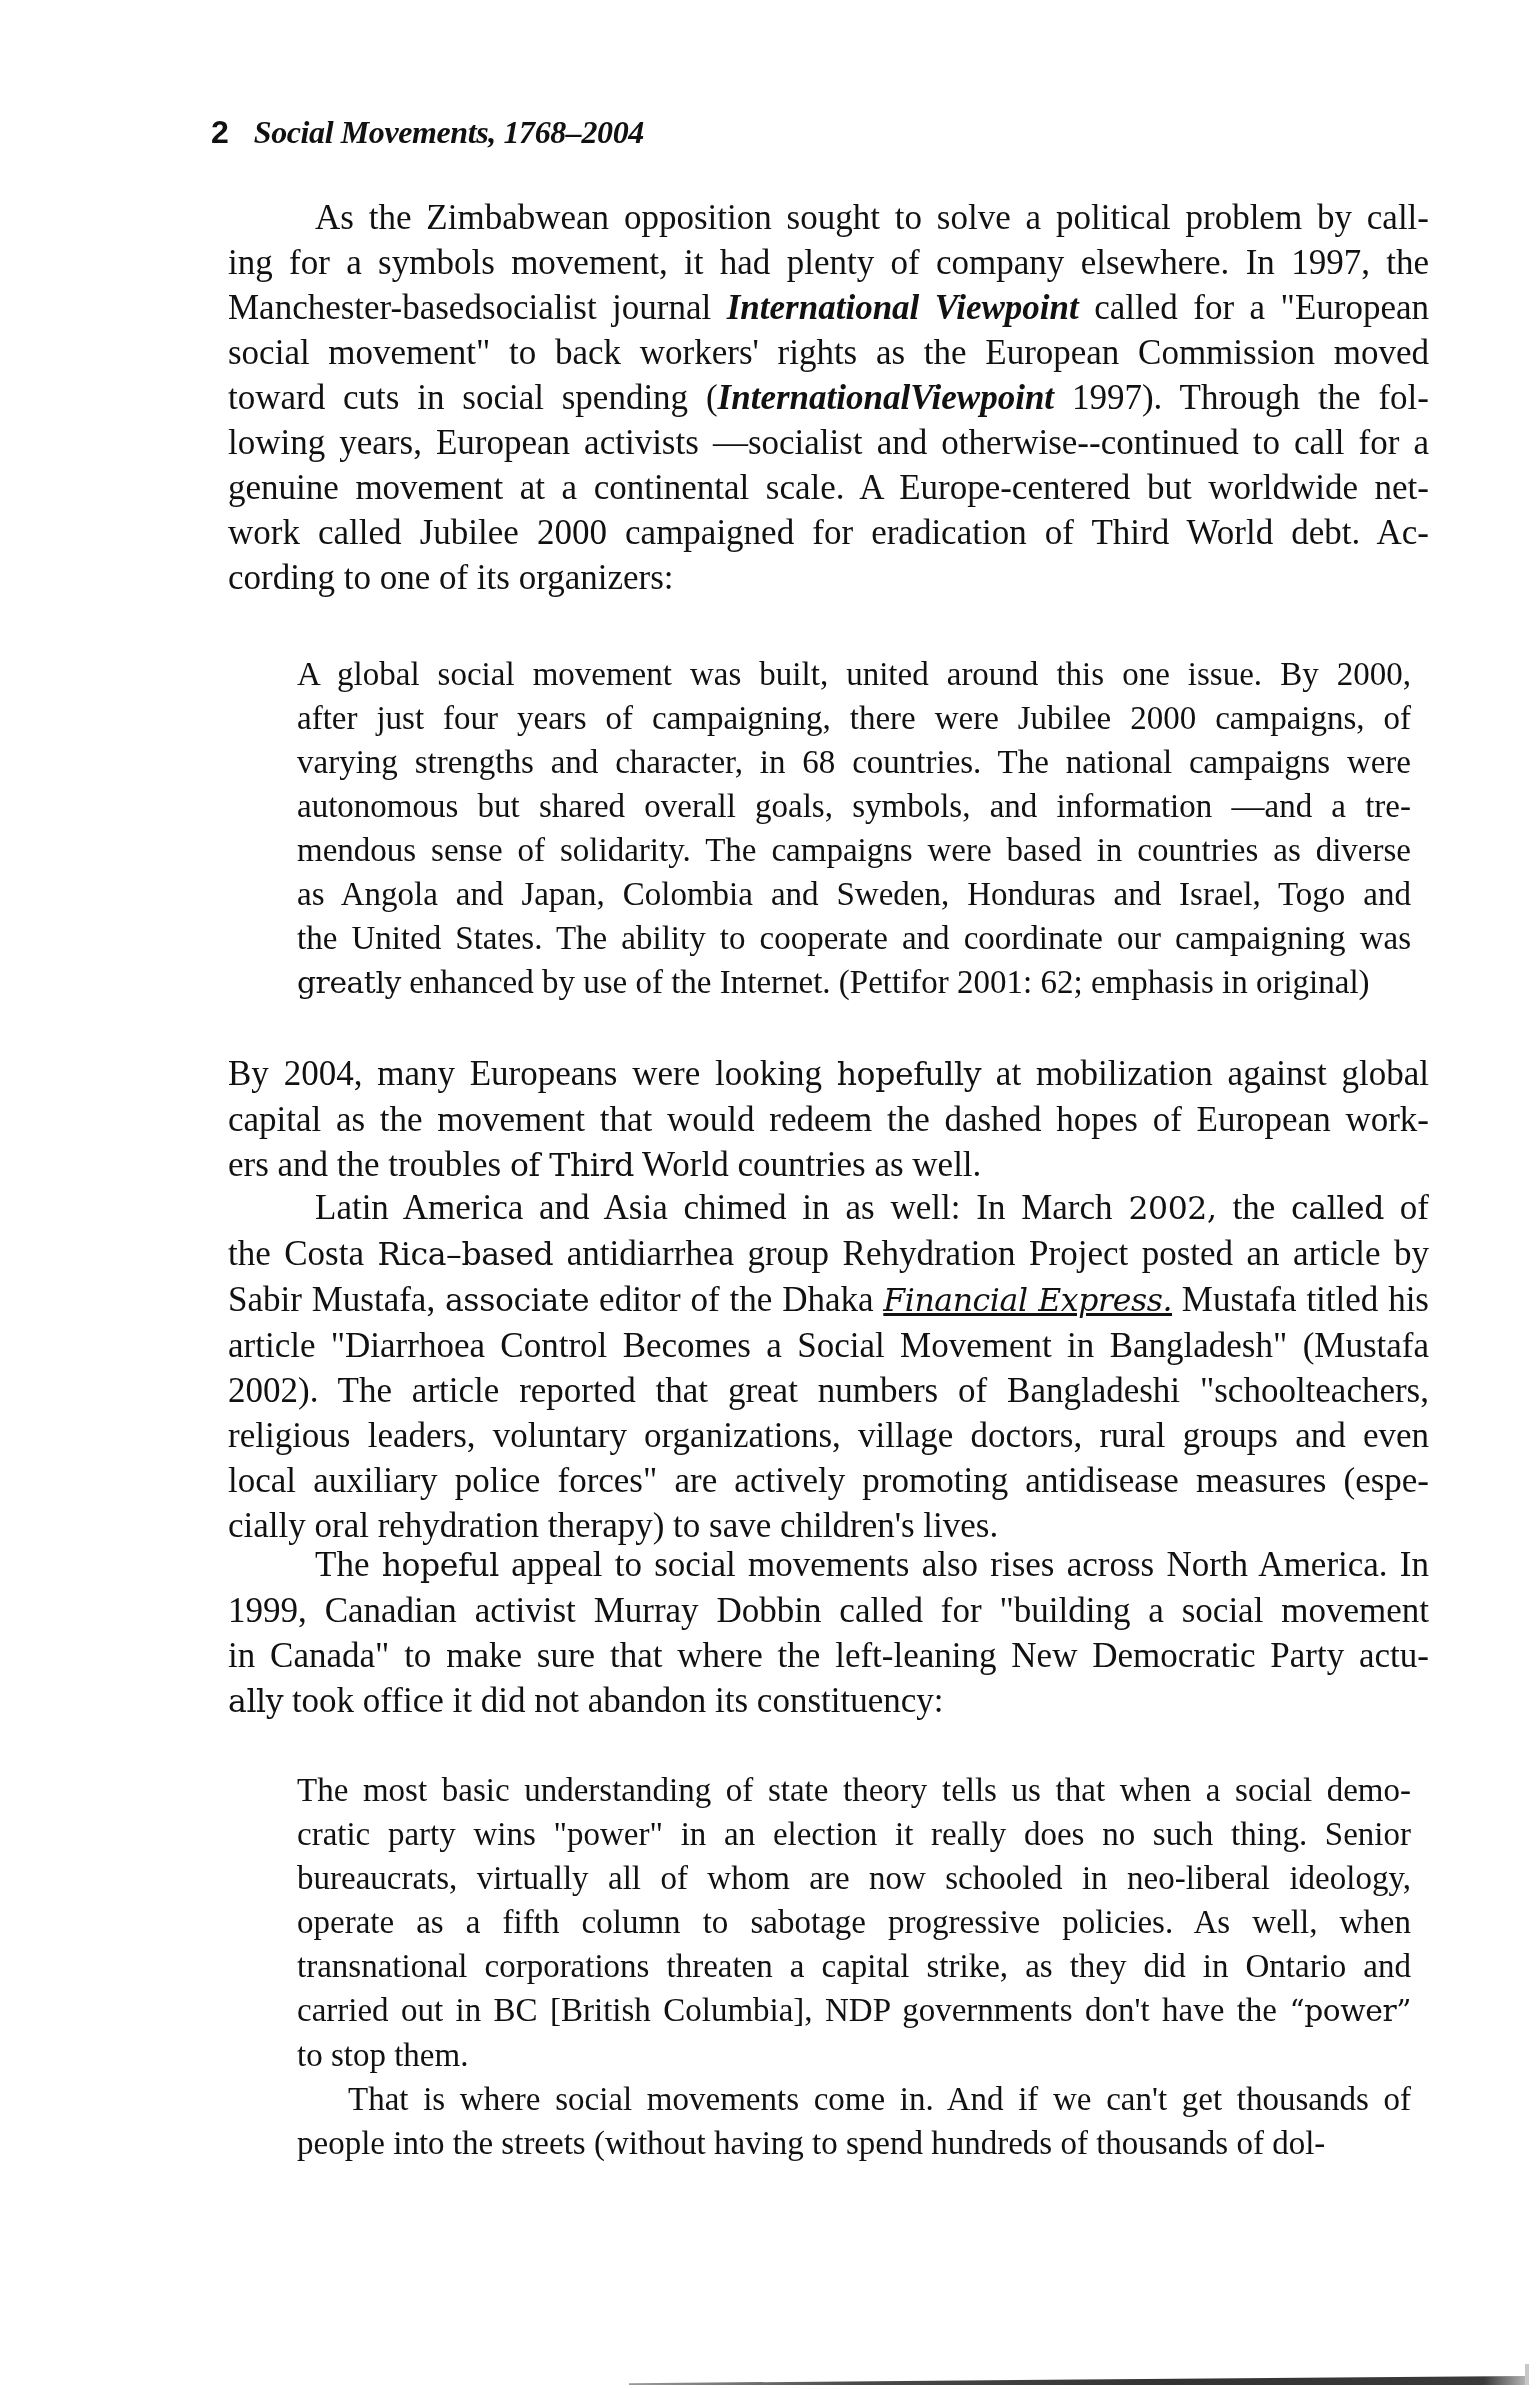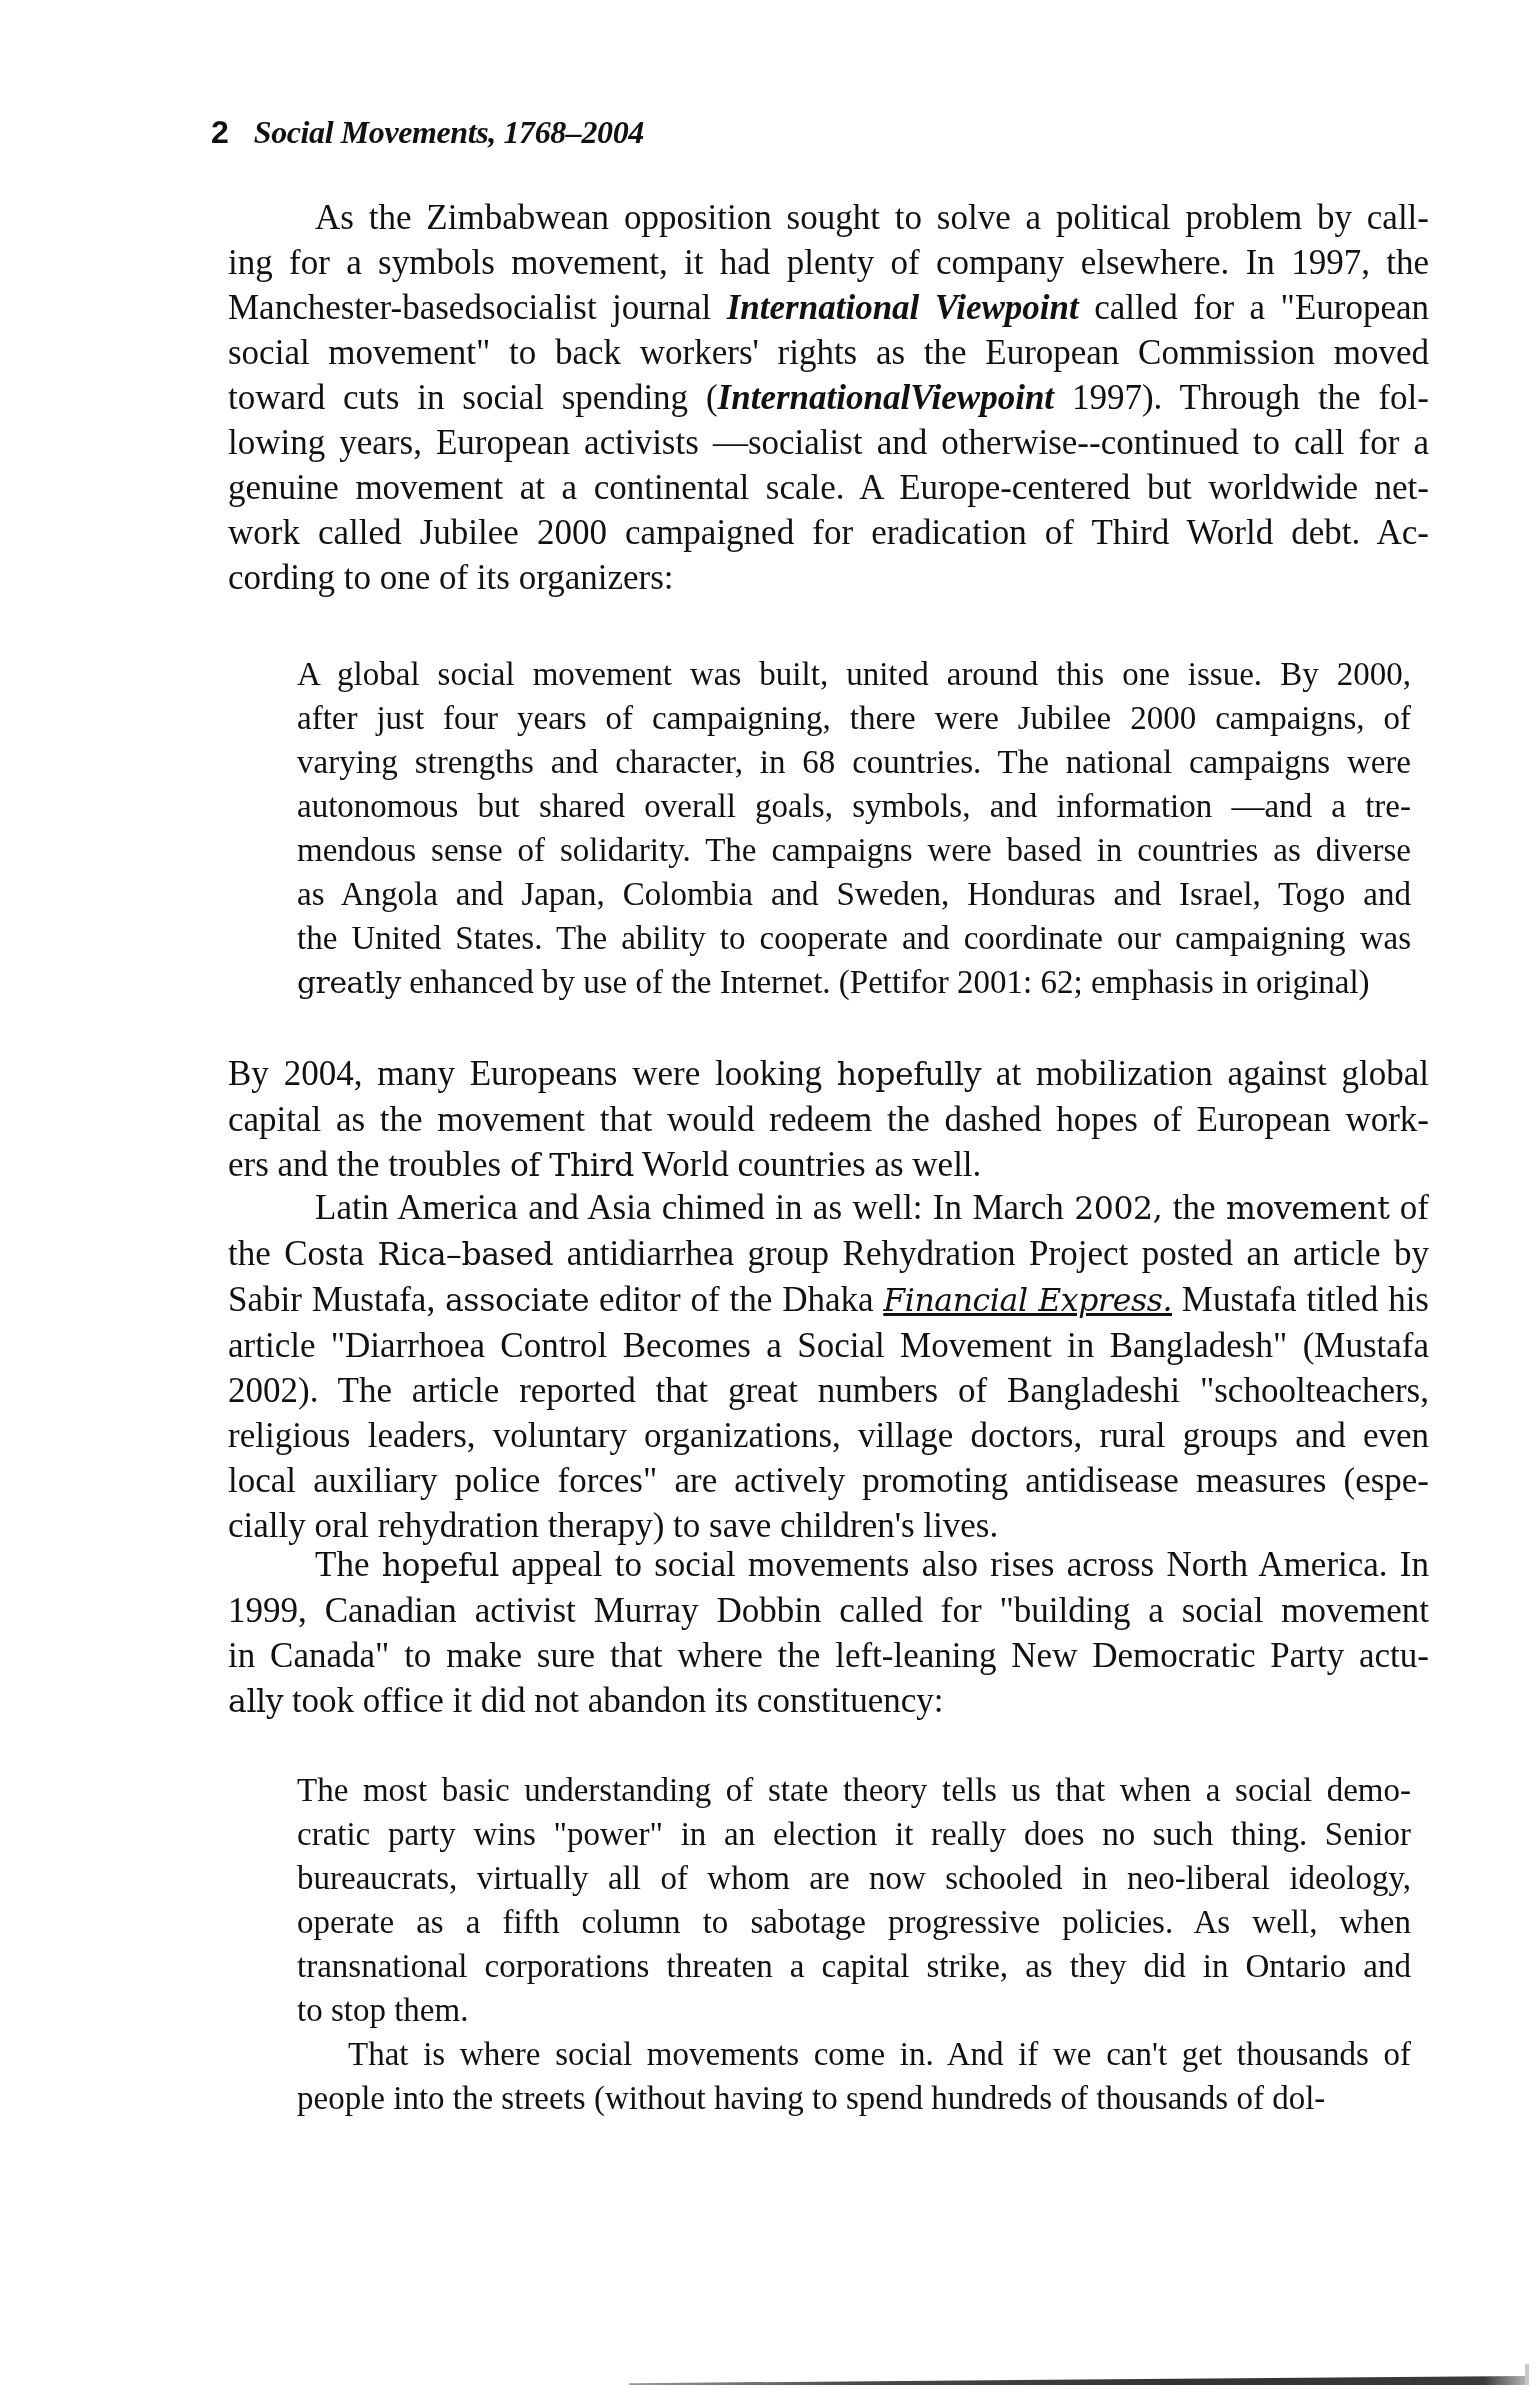--- a/index.html
+++ b/index.html
@@ -143,21 +143,21 @@
   <div class="text-block" style="top:1051px;">
     <div class="lines">
         <span class="line">By 2004, many Europeans were looking <span class="alt-font">hopefully</span> at mobilization against global</span>
         <span class="line">capital as the movement that would redeem the dashed hopes of European work-</span>
         <span class="line last">ers and the troubles <span class="alt-font">of Third</span> World countries as well.</span>
       </div>
   </div>
 
   <div class="text-block" style="top:1185px;">
     <div class="lines">
-        <span class="line" style="padding-left: 87px;">Latin America and Asia chimed in as well: In March <span class="alt-font">2002,</span> the <span class="alt-font">movement</span> of</span>
+        <span class="line" style="padding-left: 87px;">Latin America and Asia chimed in as well: In March <span class="alt-font">2002,</span> the <span class="alt-font">called</span> of</span>
         <span class="line">the Costa <span class="alt-font">Rica–based</span> antidiarrhea group Rehydration Project posted an article by</span>
         <span class="line">Sabir Mustafa, <span class="alt-font">associate</span> editor of the Dhaka <em class="plain-ital alt-font">Financial Express.</em> Mustafa titled his</span>
         <span class="line">article "Diarrhoea Control Becomes a Social Movement in Bangladesh" (Mustafa</span>
         <span class="line">2002). The article reported that great numbers of Bangladeshi "schoolteachers,</span>
         <span class="line">religious leaders, voluntary organizations, village doctors, rural groups and even</span>
         <span class="line">local auxiliary police forces" are actively promoting antidisease measures (espe-</span>
         <span class="line last">cially oral rehydration therapy) to save children's lives.</span>
       </div>
   </div>
 
@@ -170,20 +170,21 @@
       </div>
   </div>
 
   <div class="block-quote" style="top:1768px;">
     <div class="lines">
         <span class="line">The most basic understanding of state theory tells us that when a social demo-</span>
         <span class="line">cratic party wins "power" in an election it really does no such thing. Senior</span>
         <span class="line">bureaucrats, virtually all of whom are now schooled in neo-liberal ideology,</span>
         <span class="line">operate as a fifth column to sabotage progressive policies. As well, when</span>
         <span class="line">transnational corporations threaten a capital strike, as they did in Ontario and</span>
+        <span class="line">carried out in BC [British Columbia], NDP governments don't have the <span class="alt-font">“power”</span></span>
         <span class="line last">to stop them.</span>
       </div>
     <div class="lines">
         <span class="line" style="padding-left: 51px;">That is where social movements come in. And if we can't get thousands of</span>
         <span class="line last">people into the streets (without having to spend hundreds of thousands of dol-</span>
       </div>
   </div>
 
   <div class="scan-artifact"></div>
   <div class="scan-artifact-edge"></div>

